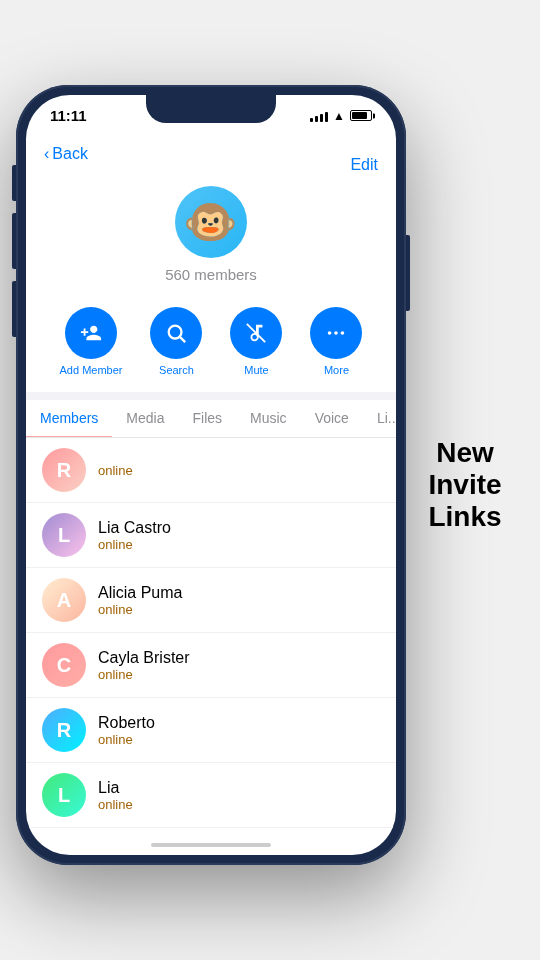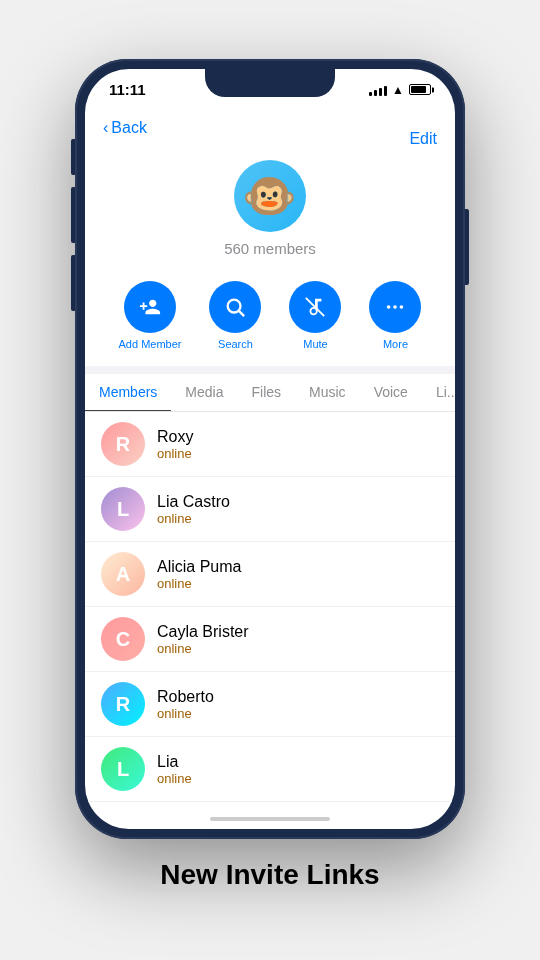--- a/index.html
+++ b/index.html
@@ -11,21 +11,21 @@
       justify-content: center;
       min-height: 100vh;
       font-family: -apple-system, BlinkMacSystemFont, 'Segoe UI', sans-serif;
       width: 540px;
       margin: 0 auto;
     }
 
     .page-wrapper {
       width: 540px;
       display: flex;
-      flex-direction: column;
+      flex-direction: row;
       align-items: center;
       padding: 20px 16px 30px;
       background: #f0f0f0;
     }
 
     
     .phone-frame {
       width: 390px;
       height: 780px;
       background: #1a2a4a;
@@ -248,21 +248,21 @@
       padding: 10px 14px;
       font-size: 14px;
       color: #8e8e93;
       cursor: pointer;
       white-space: nowrap;
       flex-shrink: 0;
     }
 
     .tab.active {
       color: #007AFF;
-      border-bottom: 2px solid #404040;
+      border-bottom: 2px solid #fca5a5;
       margin-bottom: -1px;
       font-weight: 500;
     }
 
     
     .members-list {
       flex: 1;
       overflow-y: auto;
     }
 
@@ -461,21 +461,20 @@
         <div class="tab">Music</div>
         <div class="tab">Voice</div>
         <div class="tab">Li...</div>
       </div>
 
       <div class="members-list">
 
       <div class="member-item">
             <div class="member-avatar" style="background: linear-gradient(135deg, rgb(255, 154, 158), rgb(250, 208, 196));">R</div>
             <div class="member-info">
-              <div class="member-name">Roxy</div>
               <div class="member-status">online</div>
             </div>
           </div>
           <div class="member-item">
             <div class="member-avatar" style="background: linear-gradient(135deg, rgb(161, 140, 209), rgb(251, 194, 235));">L</div>
             <div class="member-info">
               <div class="member-name">Lia Castro</div>
               <div class="member-status">online</div>
             </div>
           </div>

